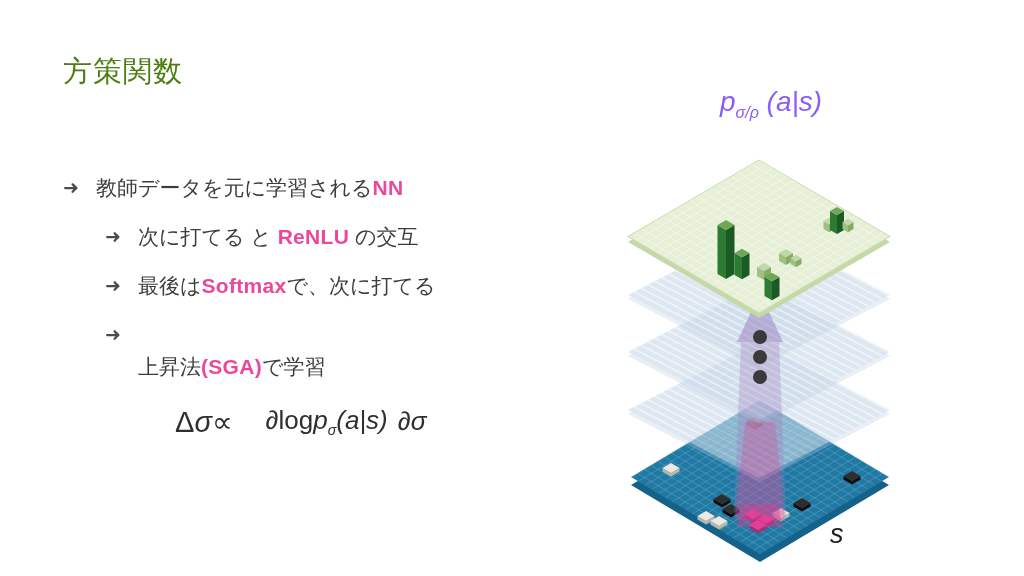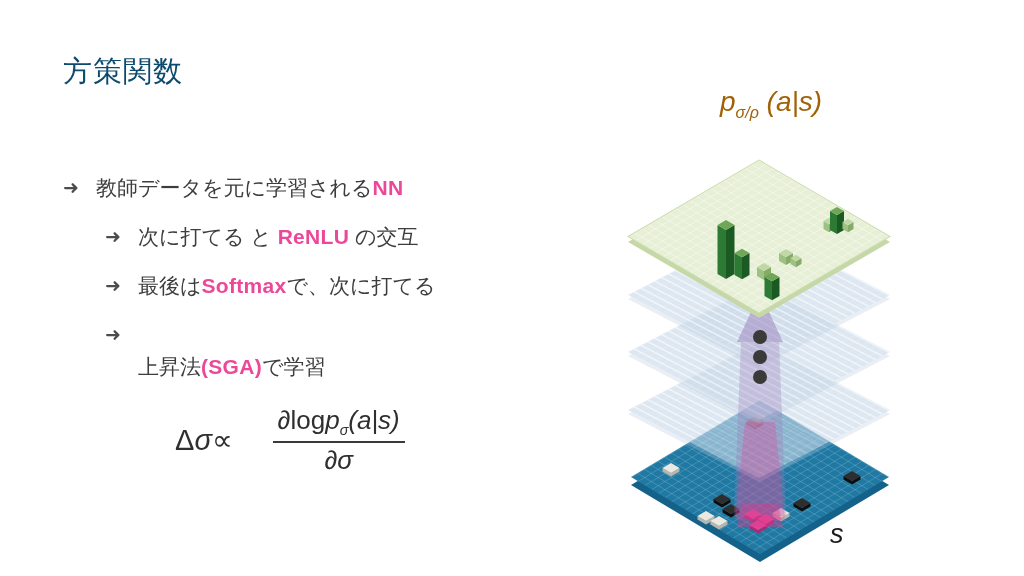--- a/index.html
+++ b/index.html
@@ -4,41 +4,41 @@
 <style>
   html,body { margin:0; padding:0; }
   body {
     width:1024px; height:576px; position:relative; overflow:hidden;
     background:#ffffff;
     font-family:"Liberation Sans","DejaVu Sans",sans-serif;
   }
 
   
   .left-col { position:absolute; left:63px; top:52px; width:392px; }
-  .slide-title { font-size:29px; color:#0c4a6e; font-weight:500; letter-spacing:1px; }
+  .slide-title { font-size:29px; color:#4d7c0f; font-weight:500; letter-spacing:1px; }
   .bullets { margin-top:80px; }
   .bullet { display:flex; margin-bottom:17px; color:#3d3d3d; font-size:21px; line-height:1.52; }
   .bullet.lvl2 { margin-left:42px; }
   .bullet .marker { flex:0 0 33px; color:#4c4c4c; font-size:19px; padding-top:1px;
                     font-family:"DejaVu Sans",sans-serif; }
   .bullet b { color:#ec4899; letter-spacing:0.3px; }
 
   .formula { margin-top:22px; margin-left:112px; display:flex; align-items:center;
              color:#2f2f2f; font-family:Liberation Sans, sans-serif; font-size:29px;gap:16px; }
-  .frac { display:inline-flex; flex-direction:column; align-items:center; margin-left:24px; }
+  .frac { display:inline-flex; flex-direction:row; align-items:center; margin-left:12px; }
   .frac .num, .frac .den { font-size:26px; padding:0 5px; white-space:nowrap; }
   .frac .bar { width:100%; height:2px; background:#3a3a3a; margin:3px 0 2px 0; }
   .it { font-style:italic; }
   .formula sub { font-size:0.55em; }
 
   
   .right-col { position:absolute; left:592px; top:0; width:432px; height:576px; }
   .policy-title { position:absolute; left:0; top:14px; width:364px; text-align:center;
                   font-size:25px; color:#2e2e2e; }
-  .p-label { position:absolute; left:128px; top:86px; font-size:28px; color:#a16207;
+  .p-label { position:absolute; left:128px; top:86px; font-size:28px; color:#8b5cf6;
              font-style:italic; white-space:nowrap; }
   .p-label sub { font-size:16px; }
   .diagram-svg { position:absolute; left:0; top:140px; }
   .s-label { font-style:italic; font-size:27px; fill:#1c1c1c; }
 </style>
 </head>
 <body>
 
 <div class="left-col">
   <div class="slide-title">方策関数</div>

